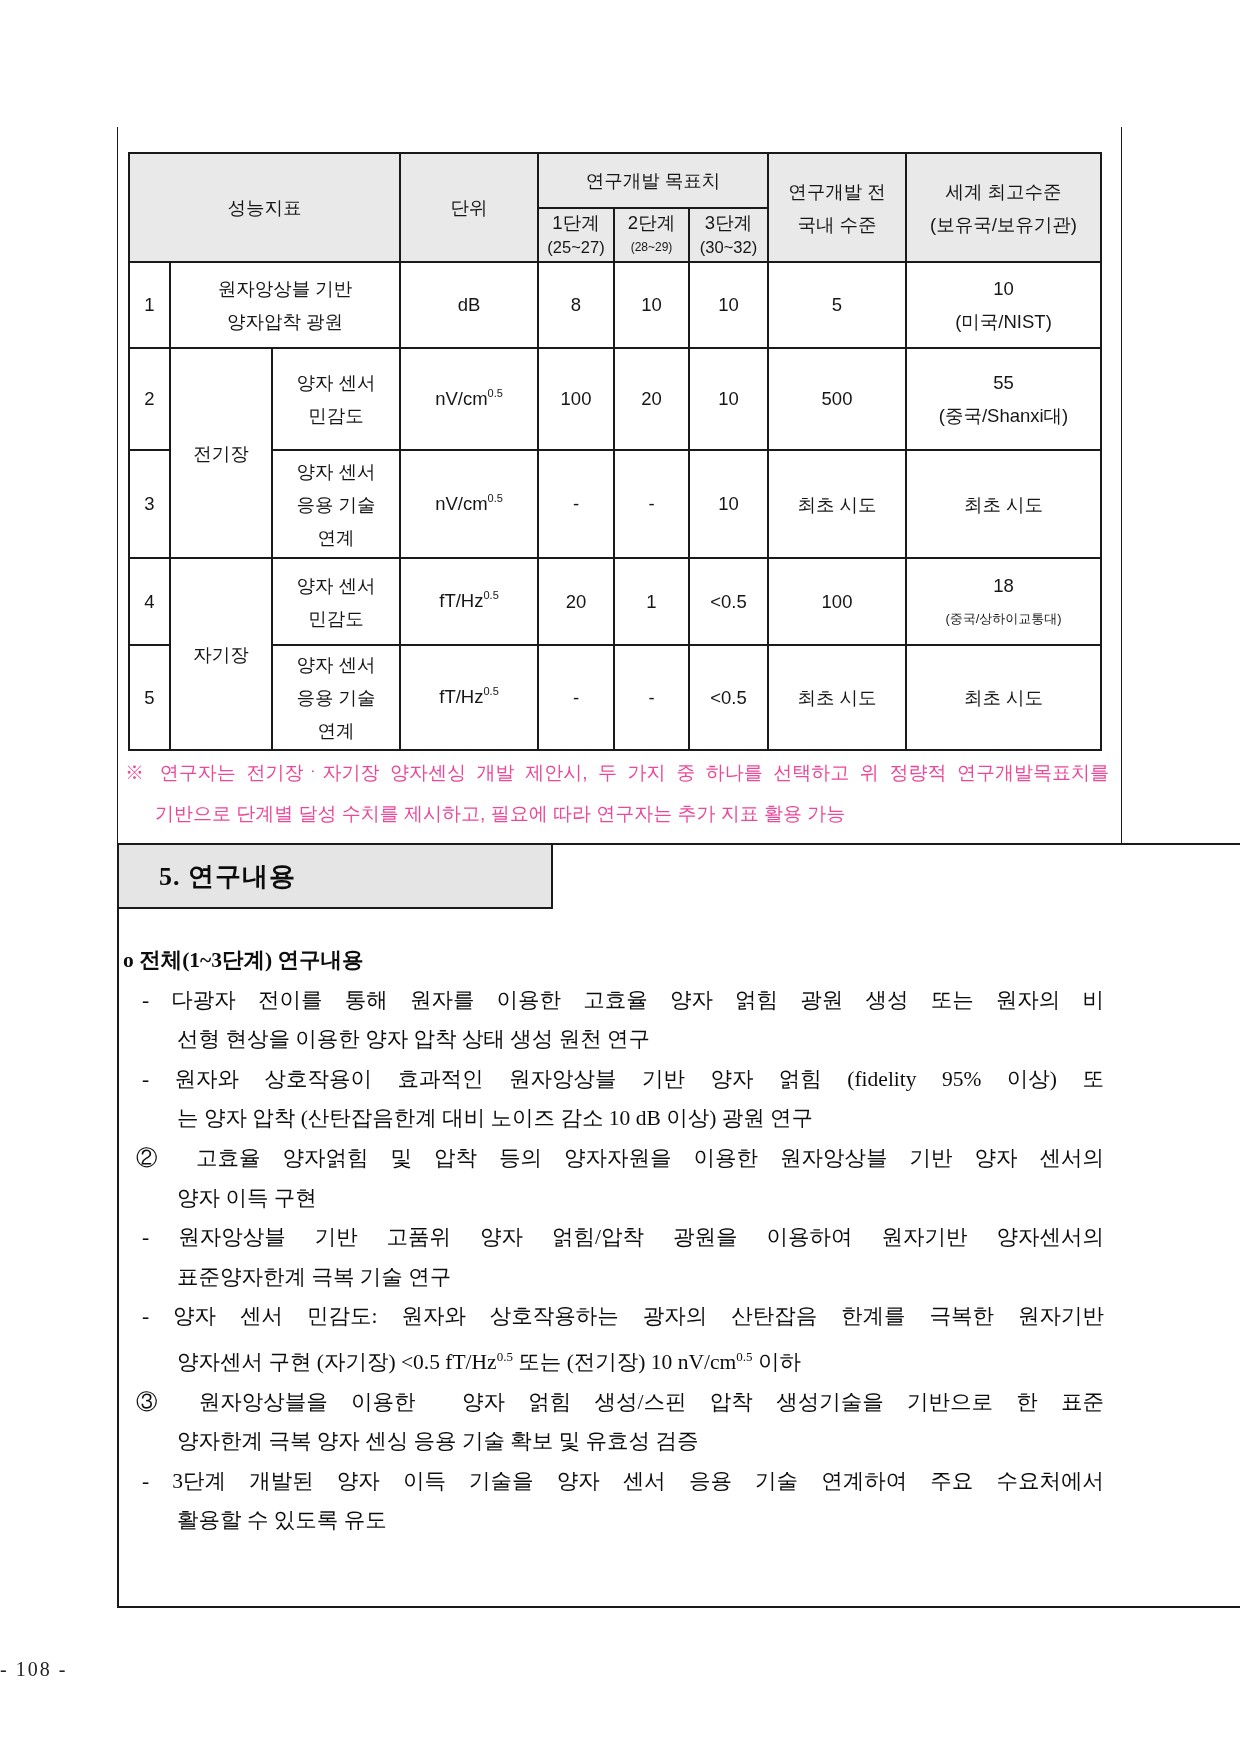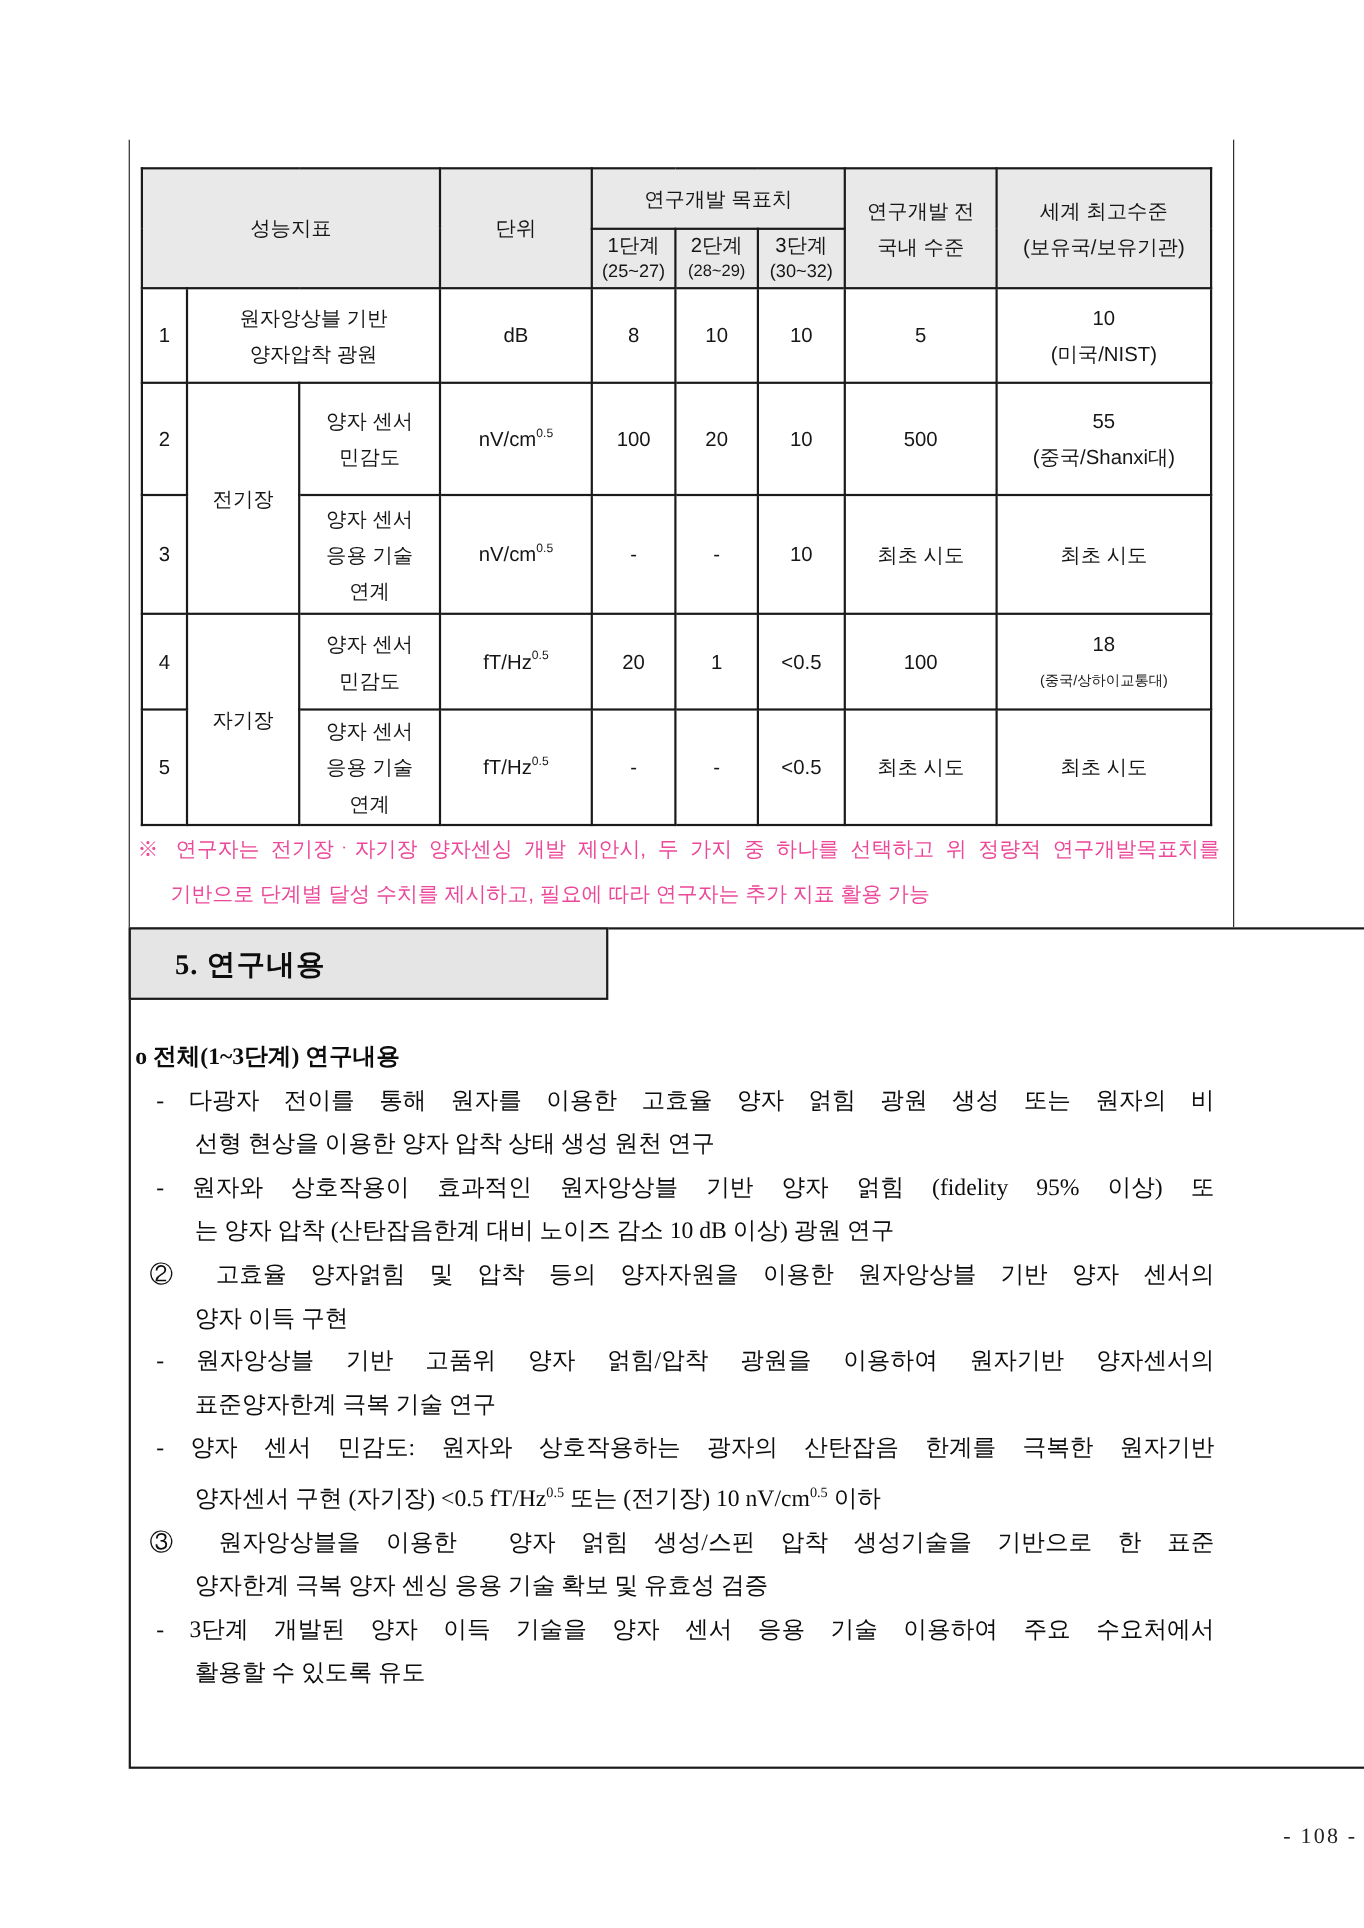--- a/index.html
+++ b/index.html
@@ -58,21 +58,21 @@
   .bline{line-height:39.6px;padding-right:16px;white-space:pre-wrap;}
   .bline.head{padding-left:4px;font-weight:bold;}
   .bline.num{padding-left:17px;}
   .bline.dash{padding-left:23px;}
   .bline.cont{padding-left:40px;margin-left:18px;}
   .bline.just{text-align:justify;text-align-last:justify;}
   .bline sup{font-size:13px;}
 
   
   .page-number{
-    position:absolute;left:0;top:1658px;width:1234px;text-align:right;
+    position:absolute;left:0;top:1658px;width:1234px;text-align:left;
     font-family:"Liberation Serif",serif;font-size:20px;color:#222;
     letter-spacing:2px;
   }
 </style>
 </head>
 <body>
 
 <div class="page">
 
   <div class="upper-cell">
@@ -103,21 +103,21 @@
           <span class="ln">(보유국/보유기관)</span>
         </td>
       </tr>
       <tr style="height:45px">
         <td class="hdr">
               <span class="ln" style="line-height:24px">1단계</span>
               <span class="ln" style="line-height:24px;font-size:16.5px">(25~27)</span>
             </td>
         <td class="hdr">
               <span class="ln" style="line-height:24px">2단계</span>
-              <span class="ln" style="line-height:24px;font-size:15px">(28~29)</span>
+              <span class="ln" style="line-height:24px;font-size:12px">(28~29)</span>
             </td>
         <td class="hdr">
               <span class="ln" style="line-height:24px">3단계</span>
               <span class="ln" style="line-height:24px;font-size:16.5px">(30~32)</span>
             </td>
       </tr>
 
       <tr style="height:86px">
         <td><span>1</span></td>
         <td colspan="2">
@@ -220,20 +220,20 @@
         <div class="bline dash just"><span>- 원자와 상호작용이 효과적인 원자앙상블 기반 양자 얽힘 (fidelity 95% 이상) 또</span></div>
         <div class="bline cont"><span>는 양자 압착 (산탄잡음한계 대비 노이즈 감소 10 dB 이상) 광원 연구</span></div>
         <div class="bline num just"><span>② 고효율 양자얽힘 및 압착 등의 양자자원을 이용한 원자앙상블 기반 양자 센서의</span></div>
         <div class="bline cont"><span>양자 이득 구현</span></div>
         <div class="bline dash just"><span>- 원자앙상블 기반 고품위 양자 얽힘/압착 광원을 이용하여 원자기반 양자센서의</span></div>
         <div class="bline cont"><span>표준양자한계 극복 기술 연구</span></div>
         <div class="bline dash just"><span>- 양자 센서 민감도: 원자와 상호작용하는 광자의 산탄잡음 한계를 극복한 원자기반</span></div>
         <div class="bline cont"><span>양자센서 구현 (자기장) &lt;0.5 fT/Hz</span><sup>0.5</sup><span> 또는 (전기장) 10 nV/cm</span><sup>0.5</sup><span> 이하</span></div>
         <div class="bline num just"><span>③ 원자앙상블을 이용한  양자 얽힘 생성/스핀 압착 생성기술을 기반으로 한 표준</span></div>
         <div class="bline cont"><span>양자한계 극복 양자 센싱 응용 기술 확보 및 유효성 검증</span></div>
-        <div class="bline dash just"><span>- 3단계 개발된 양자 이득 기술을 양자 센서 응용 기술 이용하여 주요 수요처에서</span></div>
+        <div class="bline dash just"><span>- 3단계 개발된 양자 이득 기술을 양자 센서 응용 기술 연계하여 주요 수요처에서</span></div>
         <div class="bline cont"><span>활용할 수 있도록 유도</span></div>
       </div>
   </div>
 
   <div class="page-number">- 108 -</div>
 
 </div>
 
 </body></html>

